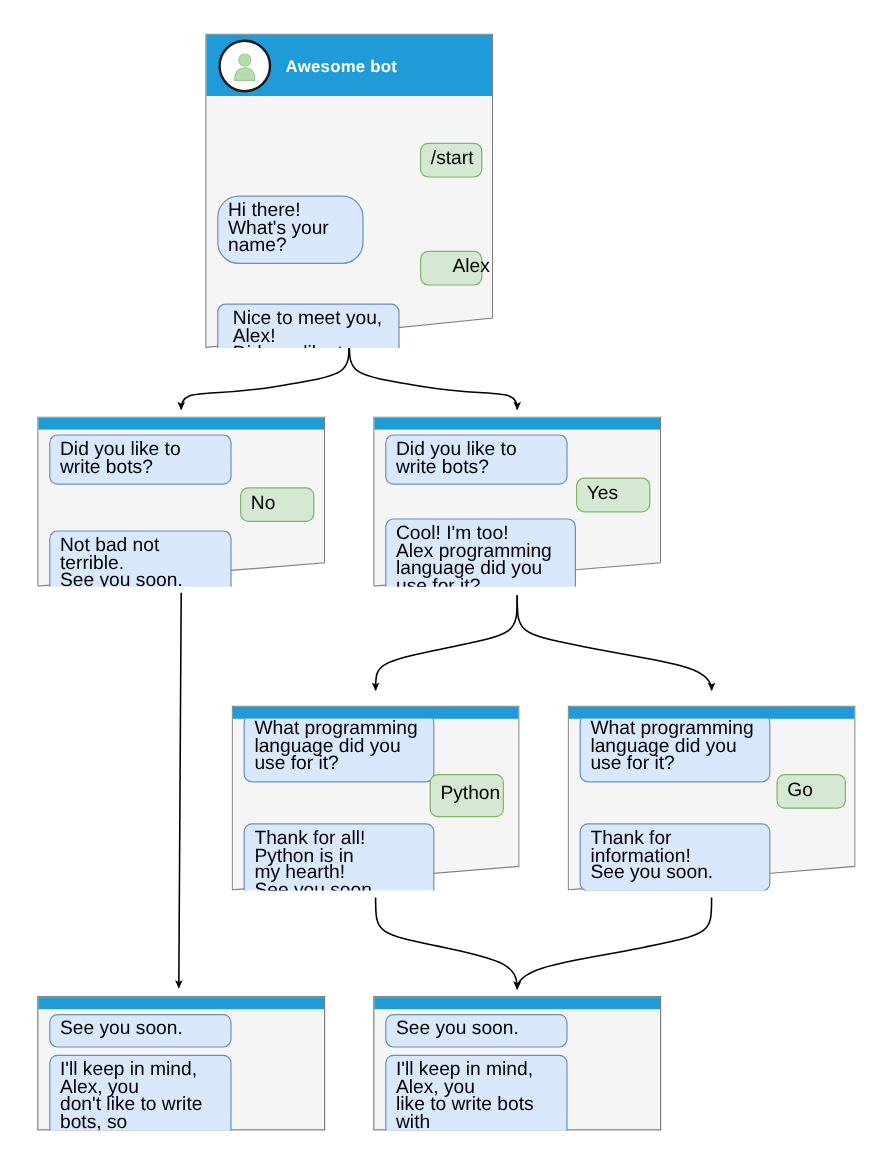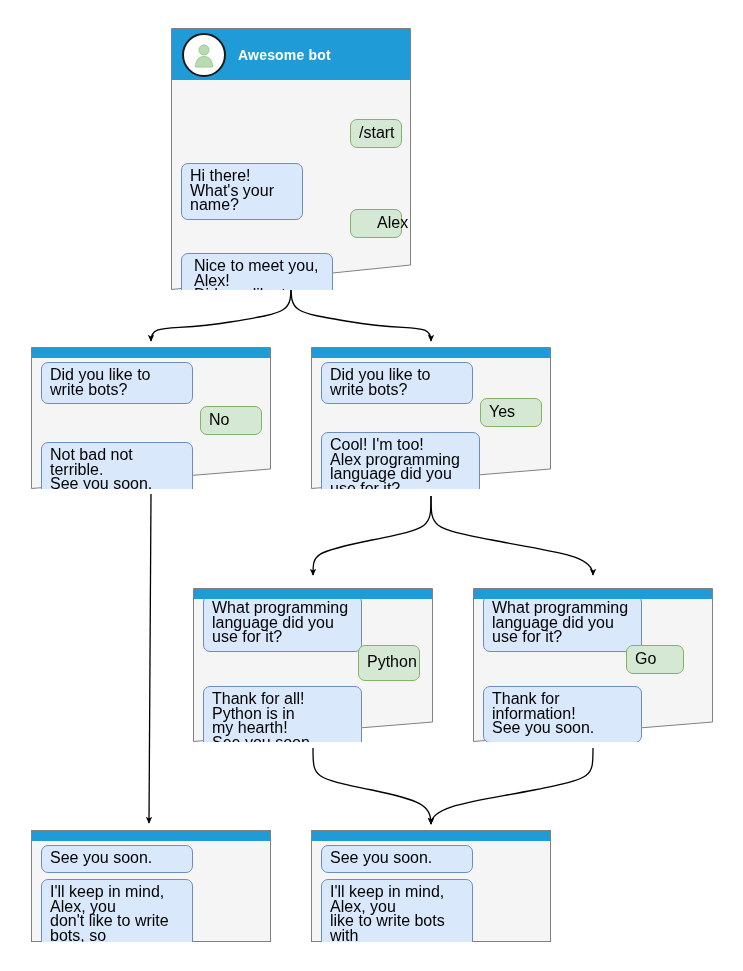--- a/index.html
+++ b/index.html
@@ -146,21 +146,21 @@
       <div class="avatar">
         <svg width="26" height="26" viewBox="0 0 26 26" xmlns="http://www.w3.org/2000/svg">
           <circle cx="13" cy="8" r="5" fill="#b8dcb2" stroke="#9ccb94" stroke-width="1"></circle>
           <path d="M4.5,25 C4.5,17.5 8.5,14.5 13,14.5 C17.5,14.5 21.5,17.5 21.5,25 Z" fill="#b8dcb2" stroke="#9ccb94" stroke-width="1"></path>
         </svg>
       </div>
       <div class="card-title">Awesome bot</div>
     </div>
     <div class="card-body" style="top:51px; height:211px;">
       <div class="bubble user" style="left:178px; top:40px; width:52px; height:29px; justify-content:flex-start;">/start</div>
-      <div class="bubble bot" style="left:9px; top:84px; width:122px;">Hi there!
+      <div class="bubble bot" style="left:9px; top:84px; width:122px;border-radius:18px;">Hi there!
 What's your name?</div>
       <div class="bubble user" style="left:178px; top:130px; width:52px; height:29px;padding-left:26px;">Alex</div>
       <div class="bubble bot" style="left:9px; top:174px; width:152px;padding-left:12px;">Nice to meet you, Alex!
 Did you like to write bots?</div>
     </div>
   </div>
 
   <div class="card" style="left:31px; top:347px; width:240px; height:142px;">
     <div class="card-shape skewed">
       <svg viewBox="0 0 240 142" preserveAspectRatio="none" xmlns="http://www.w3.org/2000/svg">
@@ -212,21 +212,21 @@
   <div class="card" style="left:473px; top:588px; width:240px; height:154px;">
     <div class="card-shape skewed">
       <svg viewBox="0 0 240 154" preserveAspectRatio="none" xmlns="http://www.w3.org/2000/svg">
         <path d="M0.5,0.5 L239.5,0.5 L239.5,134 L0.5,153.5 Z" fill="#f5f5f5" stroke="#808080" stroke-width="1"></path>
       </svg>
     </div>
     <div class="card-header"></div>
     <div class="card-body" style="top:11px; height:143px;">
       <div class="bubble bot" style="left:9px; top:-4px; width:159px;">What programming
 language did you use for it?</div>
-      <div class="bubble user" style="left:152px; top:46px; width:58px; height:29px;">Go</div>
+      <div class="bubble user" style="left:173px; top:46px; width:58px; height:29px;">Go</div>
       <div class="bubble bot" style="left:9px; top:87px; width:159px;">Thank for information!
 See you soon.</div>
     </div>
   </div>
 
   <div class="card" style="left:31px; top:830px; width:240px; height:112px;">
     <div class="card-shape"></div>
     <div class="card-header"></div>
     <div class="card-body" style="top:11px; height:101px;">
       <div class="bubble bot" style="left:9px; top:4px; width:152px;">See you soon.</div>

